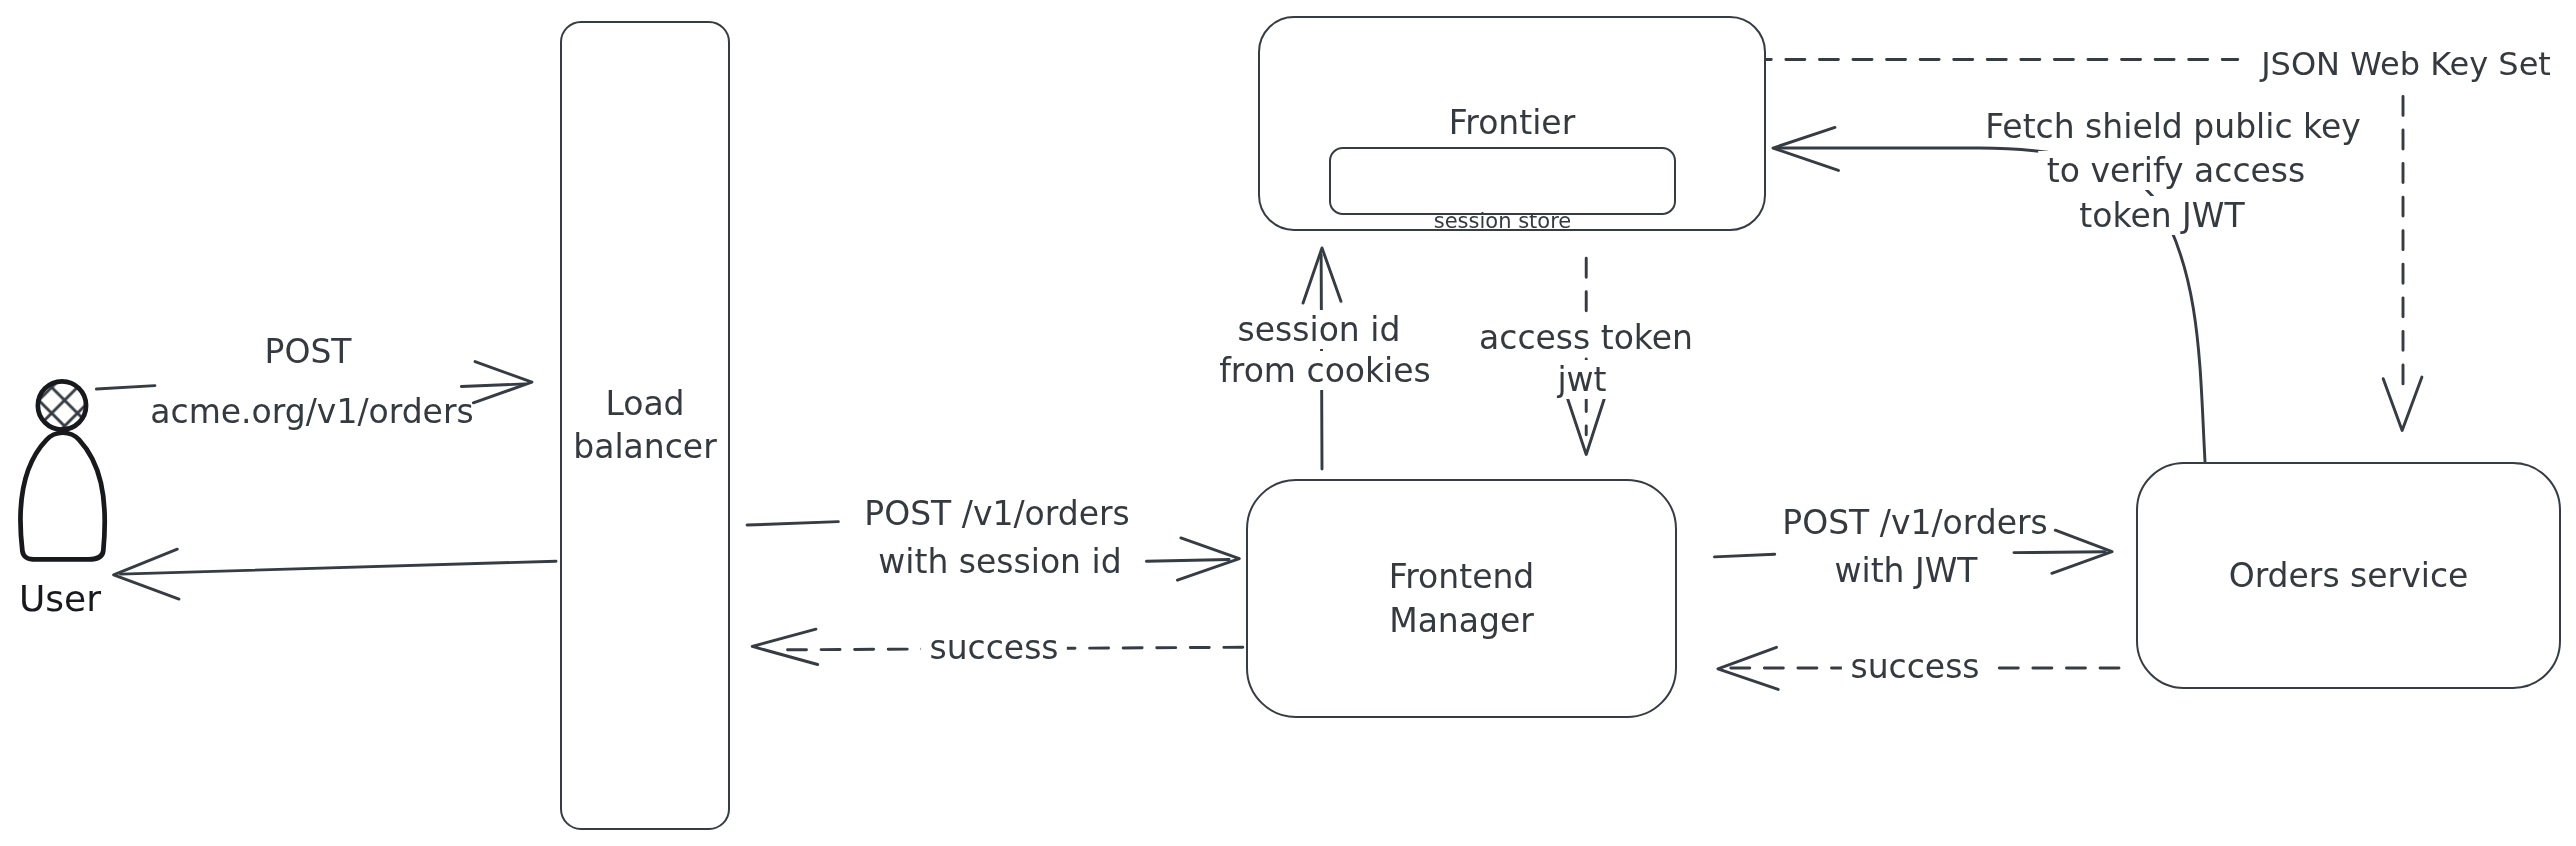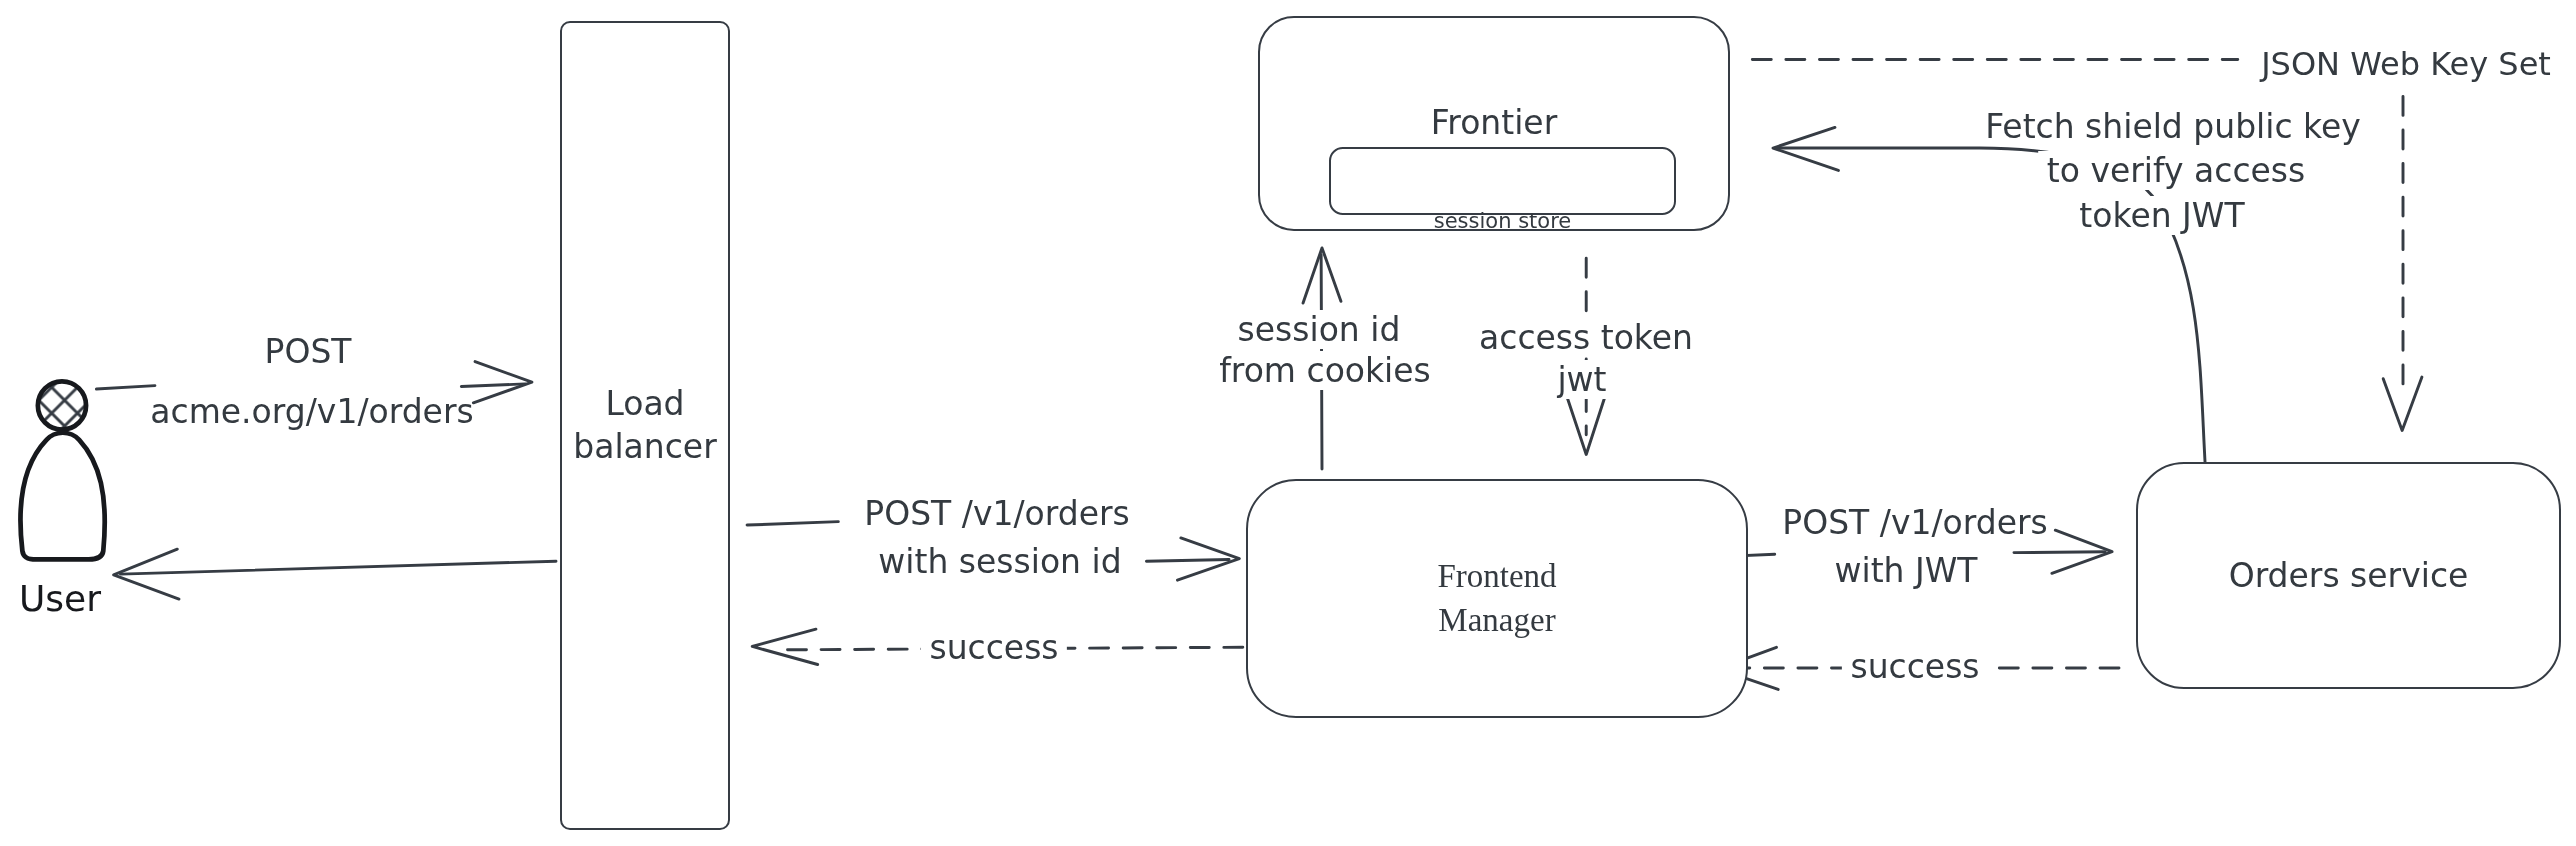--- a/index.html
+++ b/index.html
@@ -36,26 +36,26 @@
   .node .nlabel{font-size:33px;line-height:1.32;color:var(--text);}
   .elabel{
     position:absolute;
     transform:translateX(-50%);
     white-space:nowrap;
     font-size:33px;
     color:var(--text);
     text-align:center;
   }
   .elabel.bg{background:var(--bg);padding:0 8.6px;}
-  #load-balancer{left:560px;top:20.7px;width:170px;height:809px;border-radius:10px;}
-  #frontier{left:1258px;top:15.5px;width:472px;height:215px;border-radius:36px;justify-content:flex-start;}
+  #load-balancer{left:560px;top:20.7px;width:170px;height:809px;border-radius:21px;}
+  #frontier{left:1258px;top:15.5px;width:508px;height:215px;border-radius:36px;justify-content:flex-start;}
   #frontier .nlabel{margin-top:83px;}
   #session-store{left:69px;top:129px;width:343px;height:64px;border-radius:13.8px;position:absolute;border:2.8px solid var(--stroke);background:var(--bg);display:flex;align-items:center;justify-content:center;}
   #session-store .nlabel{font-size:21px;}
-  #frontend-manager{left:1246px;top:479px;width:502px;height:239px;border-radius:50px;font-family:Liberation Serif, serif;}
+  #frontend-manager{left:1246px;top:479px;width:431px;height:239px;border-radius:50px;}
   #orders-service{left:2136px;top:462px;width:425px;height:227px;border-radius:48px;}
   #user-label{position:absolute;left:60px;top:578px;transform:translateX(-50%);font-size:36px;color:var(--user-stroke);white-space:nowrap;}
   .jwks{font-size:32px;}
 </style>
 </head>
 <body>
 
 <div id="canvas">
 
   <svg class="wires" width="2576" height="847" viewBox="0 0 2993 984">

